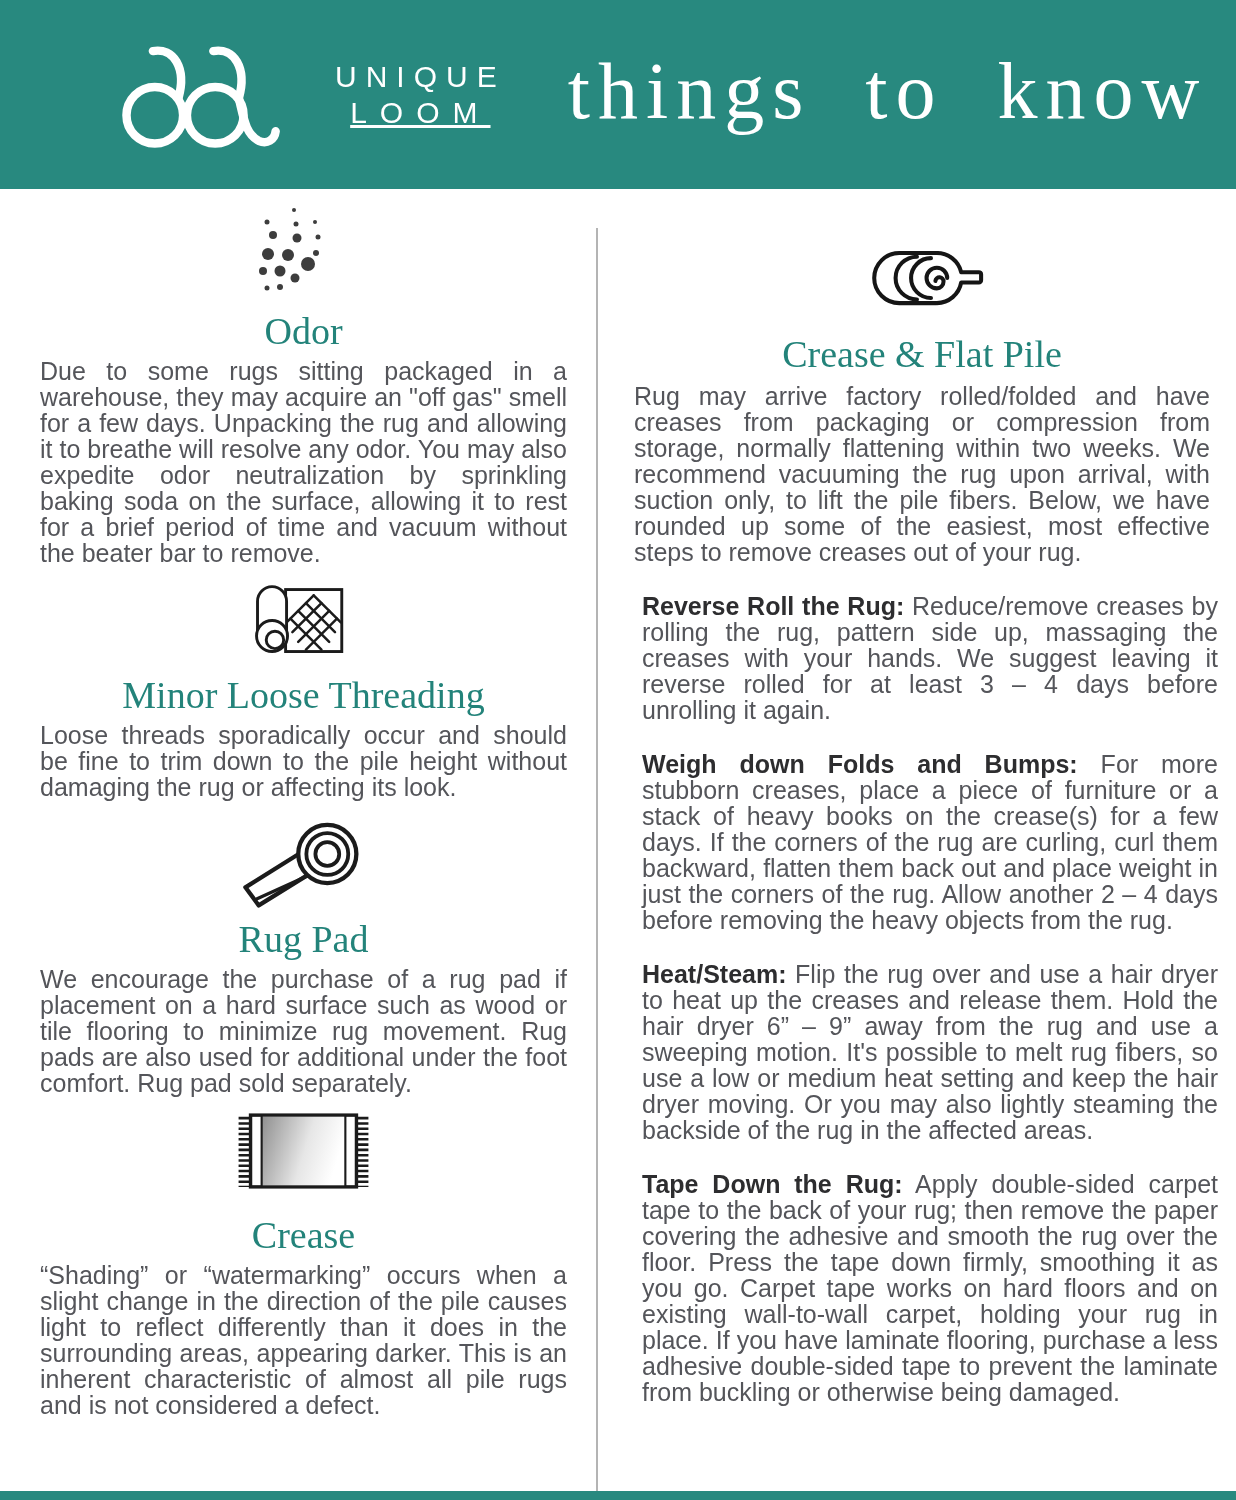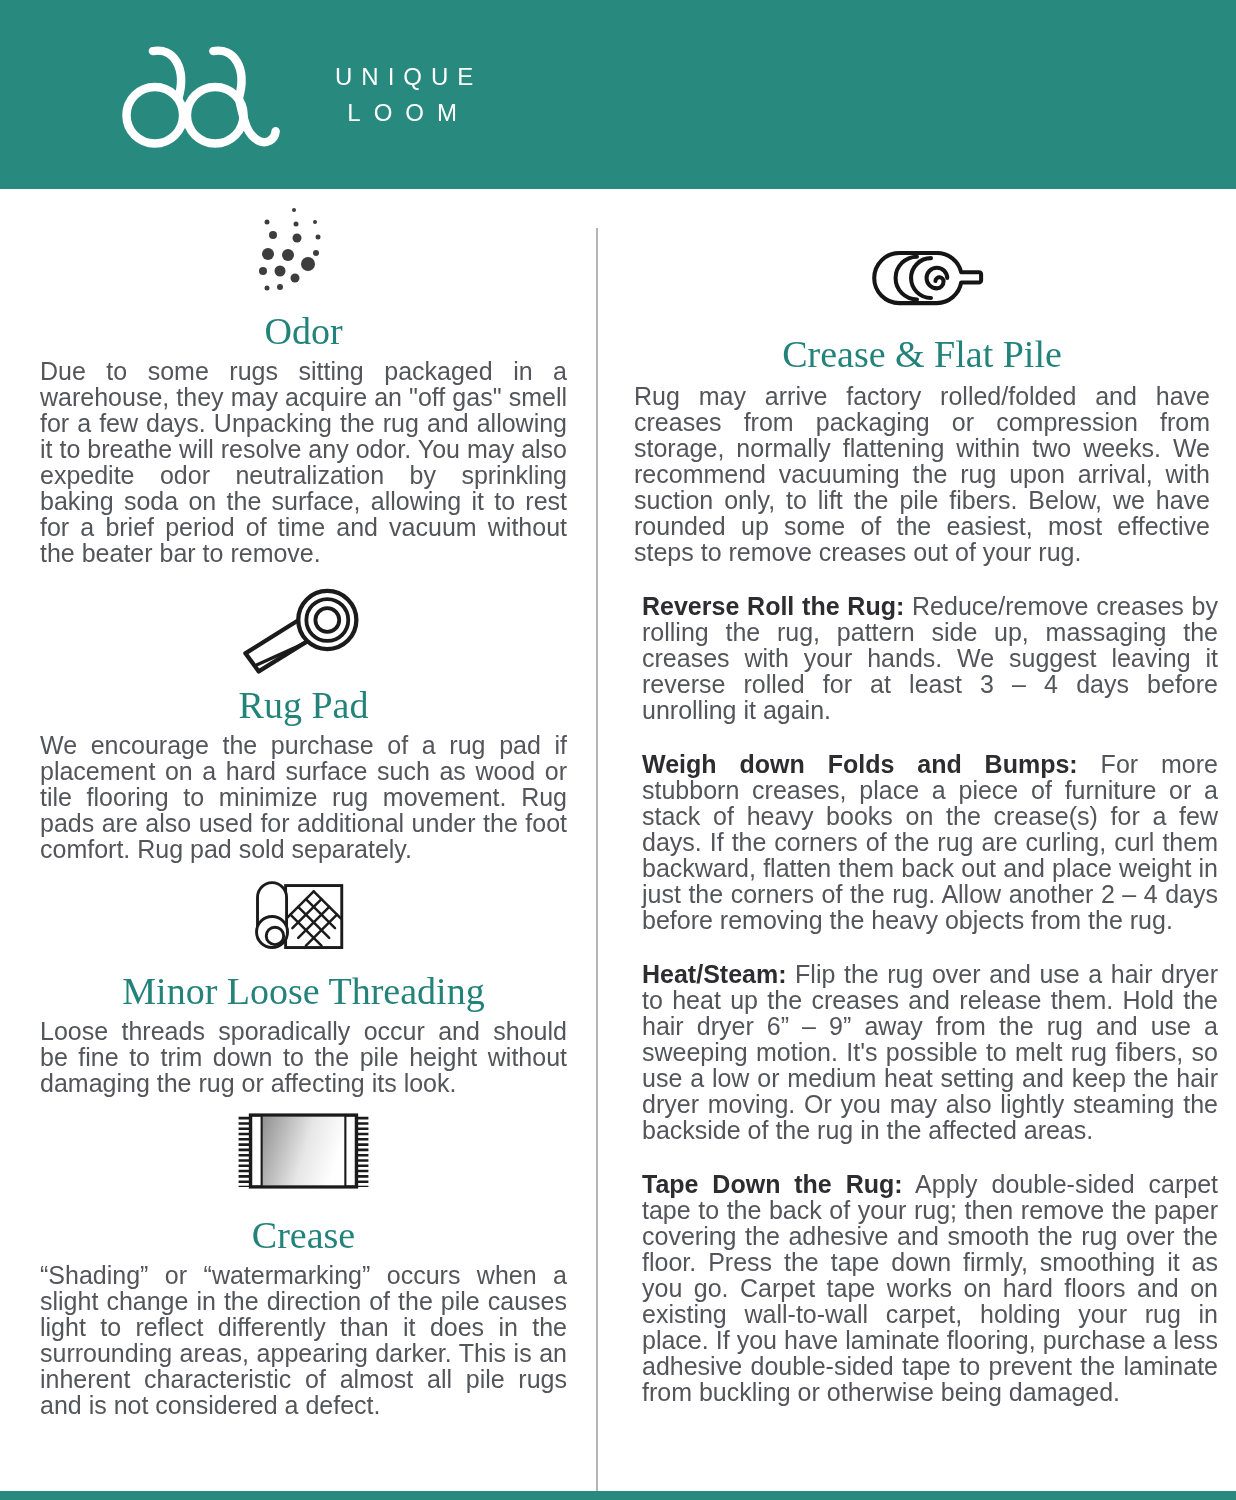--- a/index.html
+++ b/index.html
@@ -2,23 +2,23 @@
 <html><head>
 <meta charset="utf-8">
 <style>
   html,body{margin:0;padding:0;background:#e9e9e9;}
   .page{position:relative;width:1236px;height:1500px;background:#ffffff;overflow:hidden;
         font-family:"Liberation Sans", sans-serif;}
   
   .header{position:absolute;top:0;left:0;width:1236px;height:189px;background:#28897F;
           display:flex;align-items:center;}
   .logo-wrap{margin-left:108px;display:flex;align-items:center;}
-  .brand{color:#ffffff;font-size:24px;letter-spacing:9px;line-height:36px;text-align:center;
+  .brand{color:#ffffff;font-size:30px;letter-spacing:9px;line-height:36px;text-align:center;
          margin-left:22px;font-weight:400;}
-  .brand .l2{letter-spacing:13px;}
+  .brand .l2{letter-spacing:13px;text-decoration:underline;}
   .header-title{color:#ffffff;font-family:"Liberation Serif", serif;font-size:80px;
                 letter-spacing:8px;word-spacing:26px;margin-left:62px;white-space:nowrap;
                 padding-bottom:6px;}
   
   .footer-bar{position:absolute;left:0;bottom:0;width:1236px;height:9px;background:#28897F;}
   
   .divider{position:absolute;left:596px;top:228px;width:2px;height:1263px;background:#B4B4B4;}
   
   .col-left{position:absolute;left:40px;top:202px;width:527px;}
   .col-right{position:absolute;left:634px;top:247px;width:576px;}
@@ -57,20 +57,21 @@
         <circle cx="110" cy="84" r="30"></circle>
         <path d="M71,66 C80,34 66,12 44,16"></path>
         <path d="M135,66 C144,34 130,12 108,16"></path>
         <path d="M135,66 C140,86 142,104 156,111 C165,115 173,110 174,101"></path>
       </svg>
       <div class="brand">
         <div class="l1">UNIQUE</div>
         <div class="l2">LOOM</div>
       </div>
     </div>
+    <div class="header-title">things to know</div>
   </div>
 
   <div class="divider"></div>
 
   <div class="col-left">
 
     <div class="section sec-odor">
       <svg class="sec-icon" width="100" height="92" viewBox="0 0 100 92" fill="#3D3D3D">
         <circle cx="40" cy="8" r="2"></circle>
           <circle cx="13" cy="20" r="2.5"></circle>
@@ -86,51 +87,51 @@
           <circle cx="26" cy="69" r="5.5"></circle>
         <circle cx="54" cy="62" r="7"></circle>
           <circle cx="41" cy="76" r="4.5"></circle>
         <circle cx="13" cy="86" r="2.5"></circle>
           <circle cx="26" cy="85" r="3"></circle>
       </svg>
       <div class="section-title">Odor</div>
       <p class="body-text">Due to some rugs sitting packaged in a warehouse, they may acquire an "off gas" smell for a few days. Unpacking the rug and allowing it to breathe will resolve any odor. You may also expedite odor neutralization by sprinkling baking soda on the surface, allowing it to rest for a brief period of time and vacuum without the beater bar to remove.</p>
     </div>
 
-    <div class="section sec-pad">
-      <svg class="sec-icon" width="143" height="100" viewBox="0 0 150 105">
-        <path d="M86,60 L28,96 L14,77 L70,42" fill="#ffffff" stroke="#1B1B1B" stroke-width="4.5" stroke-linejoin="round"></path>
-        <path d="M79,65 L24,90" fill="none" stroke="#1B1B1B" stroke-width="3.5" stroke-linecap="round"></path>
-        <circle cx="100" cy="42" r="30.5" fill="#ffffff" stroke="#1B1B1B" stroke-width="4.5"></circle>
-        <circle cx="100" cy="42" r="22" fill="none" stroke="#1B1B1B" stroke-width="4"></circle>
-        <circle cx="100" cy="42" r="12.5" fill="none" stroke="#1B1B1B" stroke-width="4"></circle>
-      </svg>
-      <div class="section-title">Rug Pad</div>
-      <p class="body-text">We encourage the purchase of a rug pad if placement on a hard surface such as wood or tile flooring to minimize rug movement. Rug pads are also used for additional under the foot comfort. Rug pad sold separately.</p>
-    </div>
-
     <div class="section sec-thread">
       <svg class="sec-icon" width="126" height="92" viewBox="0 0 130 95">
         <rect x="46" y="14" width="58" height="64" fill="#ffffff" stroke="#1B1B1B" stroke-width="3"></rect>
         <g stroke="#1B1B1B" stroke-width="2.6" stroke-linecap="round">
           <path d="M75,20 L103,48"></path>
             <path d="M67,28 L97,58"></path>
           <path d="M59,36 L91,68"></path>
             <path d="M51,44 L83,76"></path>
           <path d="M75,20 L47,48"></path>
             <path d="M83,28 L53,58"></path>
           <path d="M91,36 L59,68"></path>
             <path d="M99,44 L67,76"></path>
         </g>
         <path d="M17,26 a15,15 0 0 1 30,0 L47,62 L17,62 Z" fill="#ffffff" stroke="#1B1B1B" stroke-width="3"></path>
         <circle cx="32" cy="62" r="16" fill="#ffffff" stroke="#1B1B1B" stroke-width="3"></circle>
         <circle cx="35" cy="66" r="9" fill="#ffffff" stroke="#1B1B1B" stroke-width="3"></circle>
       </svg>
       <div class="section-title">Minor Loose Threading</div>
       <p class="body-text">Loose threads sporadically occur and should be fine to trim down to the pile height without damaging the rug or affecting its look.</p>
+    </div>
+
+    <div class="section sec-pad">
+      <svg class="sec-icon" width="143" height="100" viewBox="0 0 150 105">
+        <path d="M86,60 L28,96 L14,77 L70,42" fill="#ffffff" stroke="#1B1B1B" stroke-width="4.5" stroke-linejoin="round"></path>
+        <path d="M79,65 L24,90" fill="none" stroke="#1B1B1B" stroke-width="3.5" stroke-linecap="round"></path>
+        <circle cx="100" cy="42" r="30.5" fill="#ffffff" stroke="#1B1B1B" stroke-width="4.5"></circle>
+        <circle cx="100" cy="42" r="22" fill="none" stroke="#1B1B1B" stroke-width="4"></circle>
+        <circle cx="100" cy="42" r="12.5" fill="none" stroke="#1B1B1B" stroke-width="4"></circle>
+      </svg>
+      <div class="section-title">Rug Pad</div>
+      <p class="body-text">We encourage the purchase of a rug pad if placement on a hard surface such as wood or tile flooring to minimize rug movement. Rug pads are also used for additional under the foot comfort. Rug pad sold separately.</p>
     </div>
 
     <div class="section sec-shade">
       <svg class="sec-icon" width="137" height="82" viewBox="0 0 160 96">
         <defs>
           <linearGradient id="shadeGrad" x1="0" y1="0" x2="1" y2="0.25">
             <stop offset="0" stop-color="#8F8F8F"></stop>
             <stop offset="0.6" stop-color="#E6E6E6"></stop>
             <stop offset="1" stop-color="#FFFFFF"></stop>
           </linearGradient>

